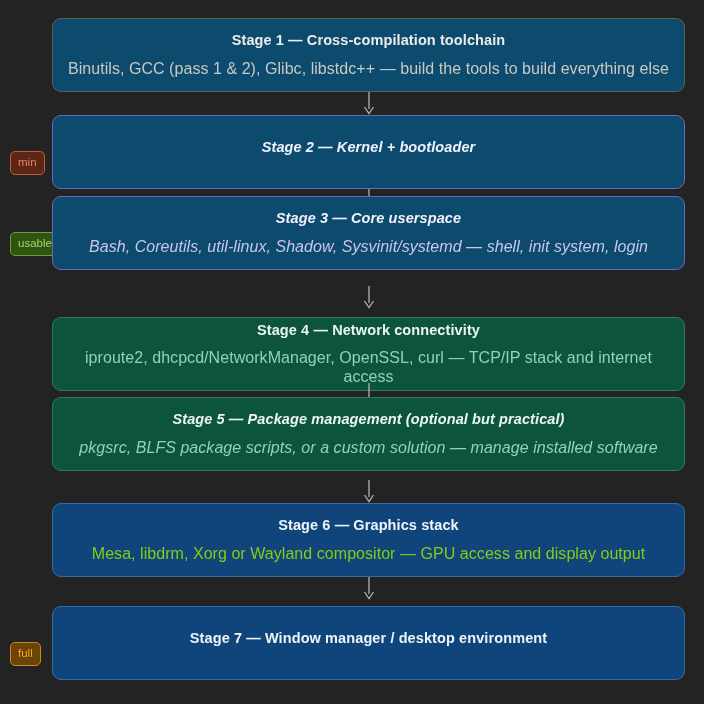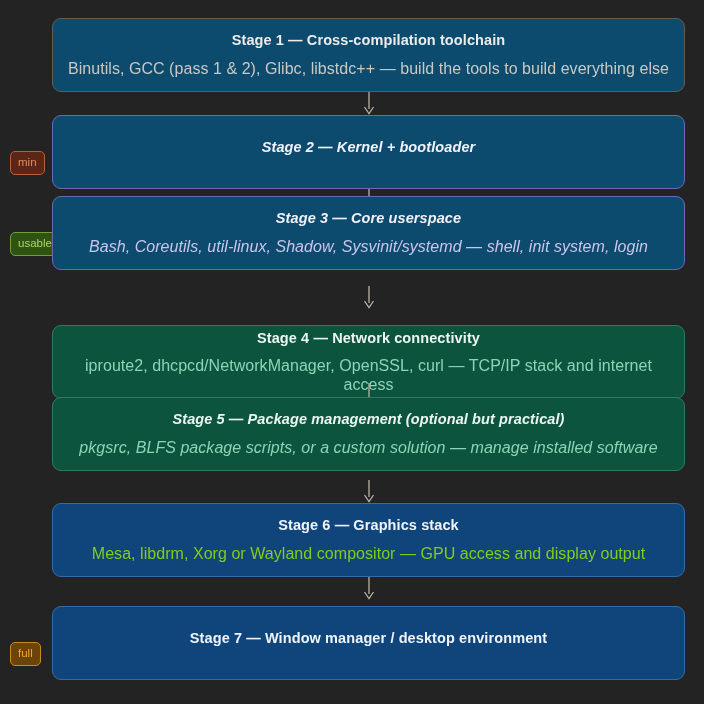--- a/index.html
+++ b/index.html
@@ -167,21 +167,21 @@
         <div class="title">Stage 3 — Core userspace</div>
         <div class="subtitle">Bash, Coreutils, util-linux, Shadow, Sysvinit/systemd — shell, init system, login</div>
       </div>
     </div>
     <div class="connector" style="top: 286px;">
       <svg viewBox="0 0 704 24">
         <line x1="369" y1="0" x2="369" y2="17" stroke="#b9b3a4" stroke-width="1.3"></line>
         <path d="M 364.5 15 L 369 21.5 L 373.5 15" fill="none" stroke="#b9b3a4" stroke-width="1.3"></path>
       </svg>
     </div>
-    <div class="stage-row" style="top: 309px; height: 90px; align-items: flex-end;">
+    <div class="stage-row" style="top: 309px; height: 90px;">
       <div class="badge-slot"></div>
       <div class="box green">
         <div class="title">Stage 4 — Network connectivity</div>
         <div class="subtitle">iproute2, dhcpcd/NetworkManager, OpenSSL, curl — TCP/IP stack and internet access</div>
       </div>
     </div>
     <div class="connector" style="top: 383px;">
       <svg viewBox="0 0 704 24">
         <line x1="369" y1="0" x2="369" y2="17" stroke="#b9b3a4" stroke-width="1.3"></line>
         <path d="M 364.5 15 L 369 21.5 L 373.5 15" fill="none" stroke="#b9b3a4" stroke-width="1.3"></path>

